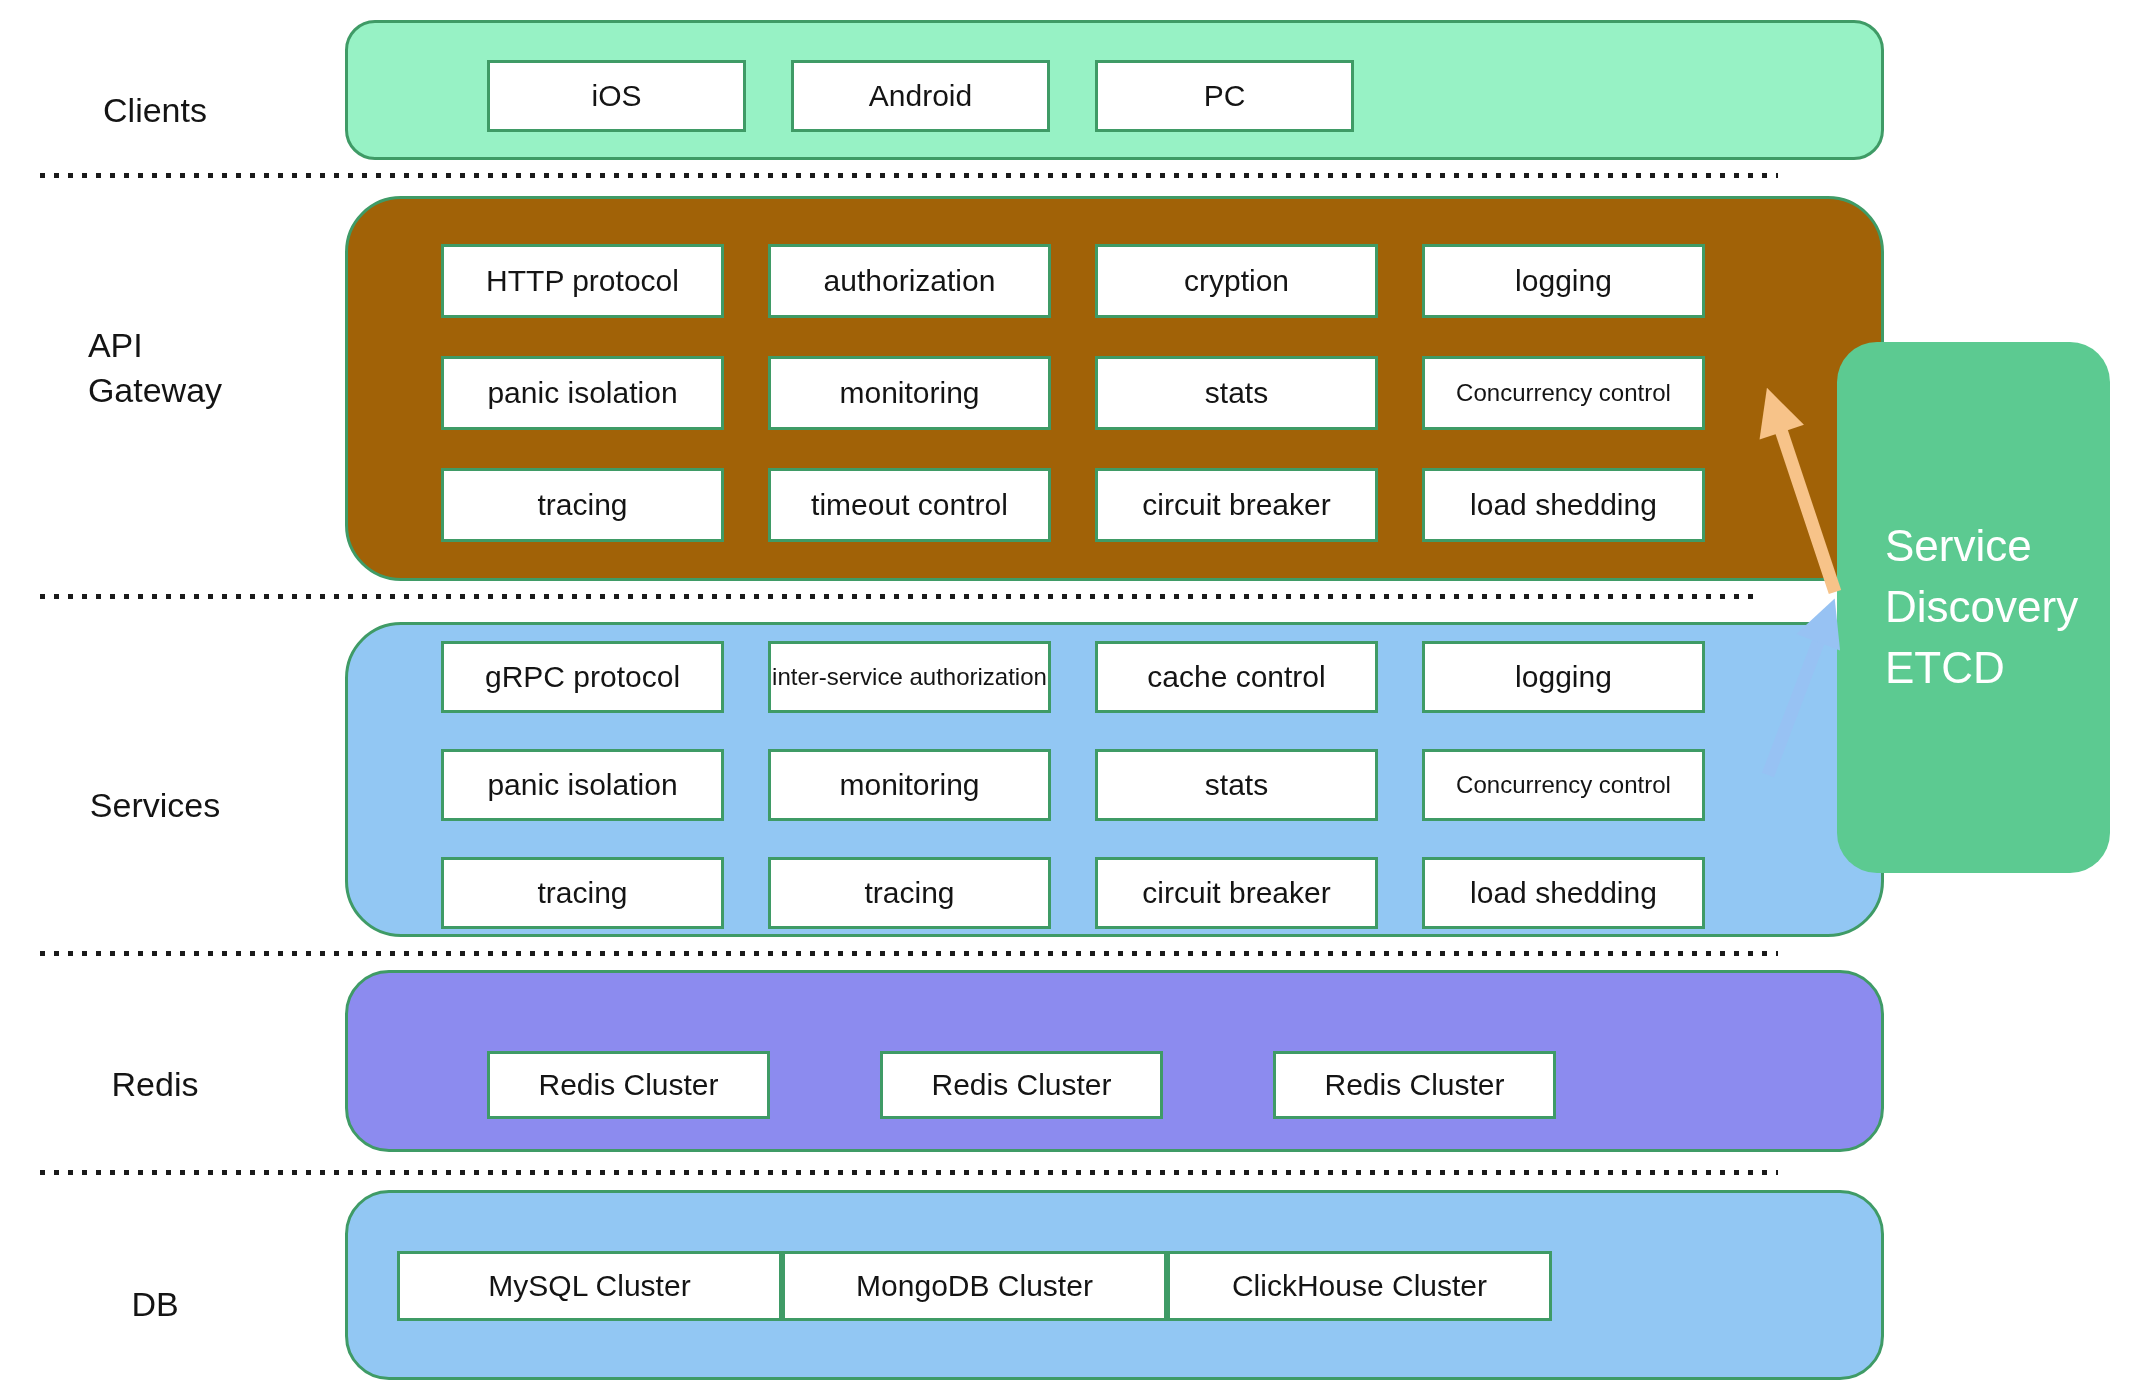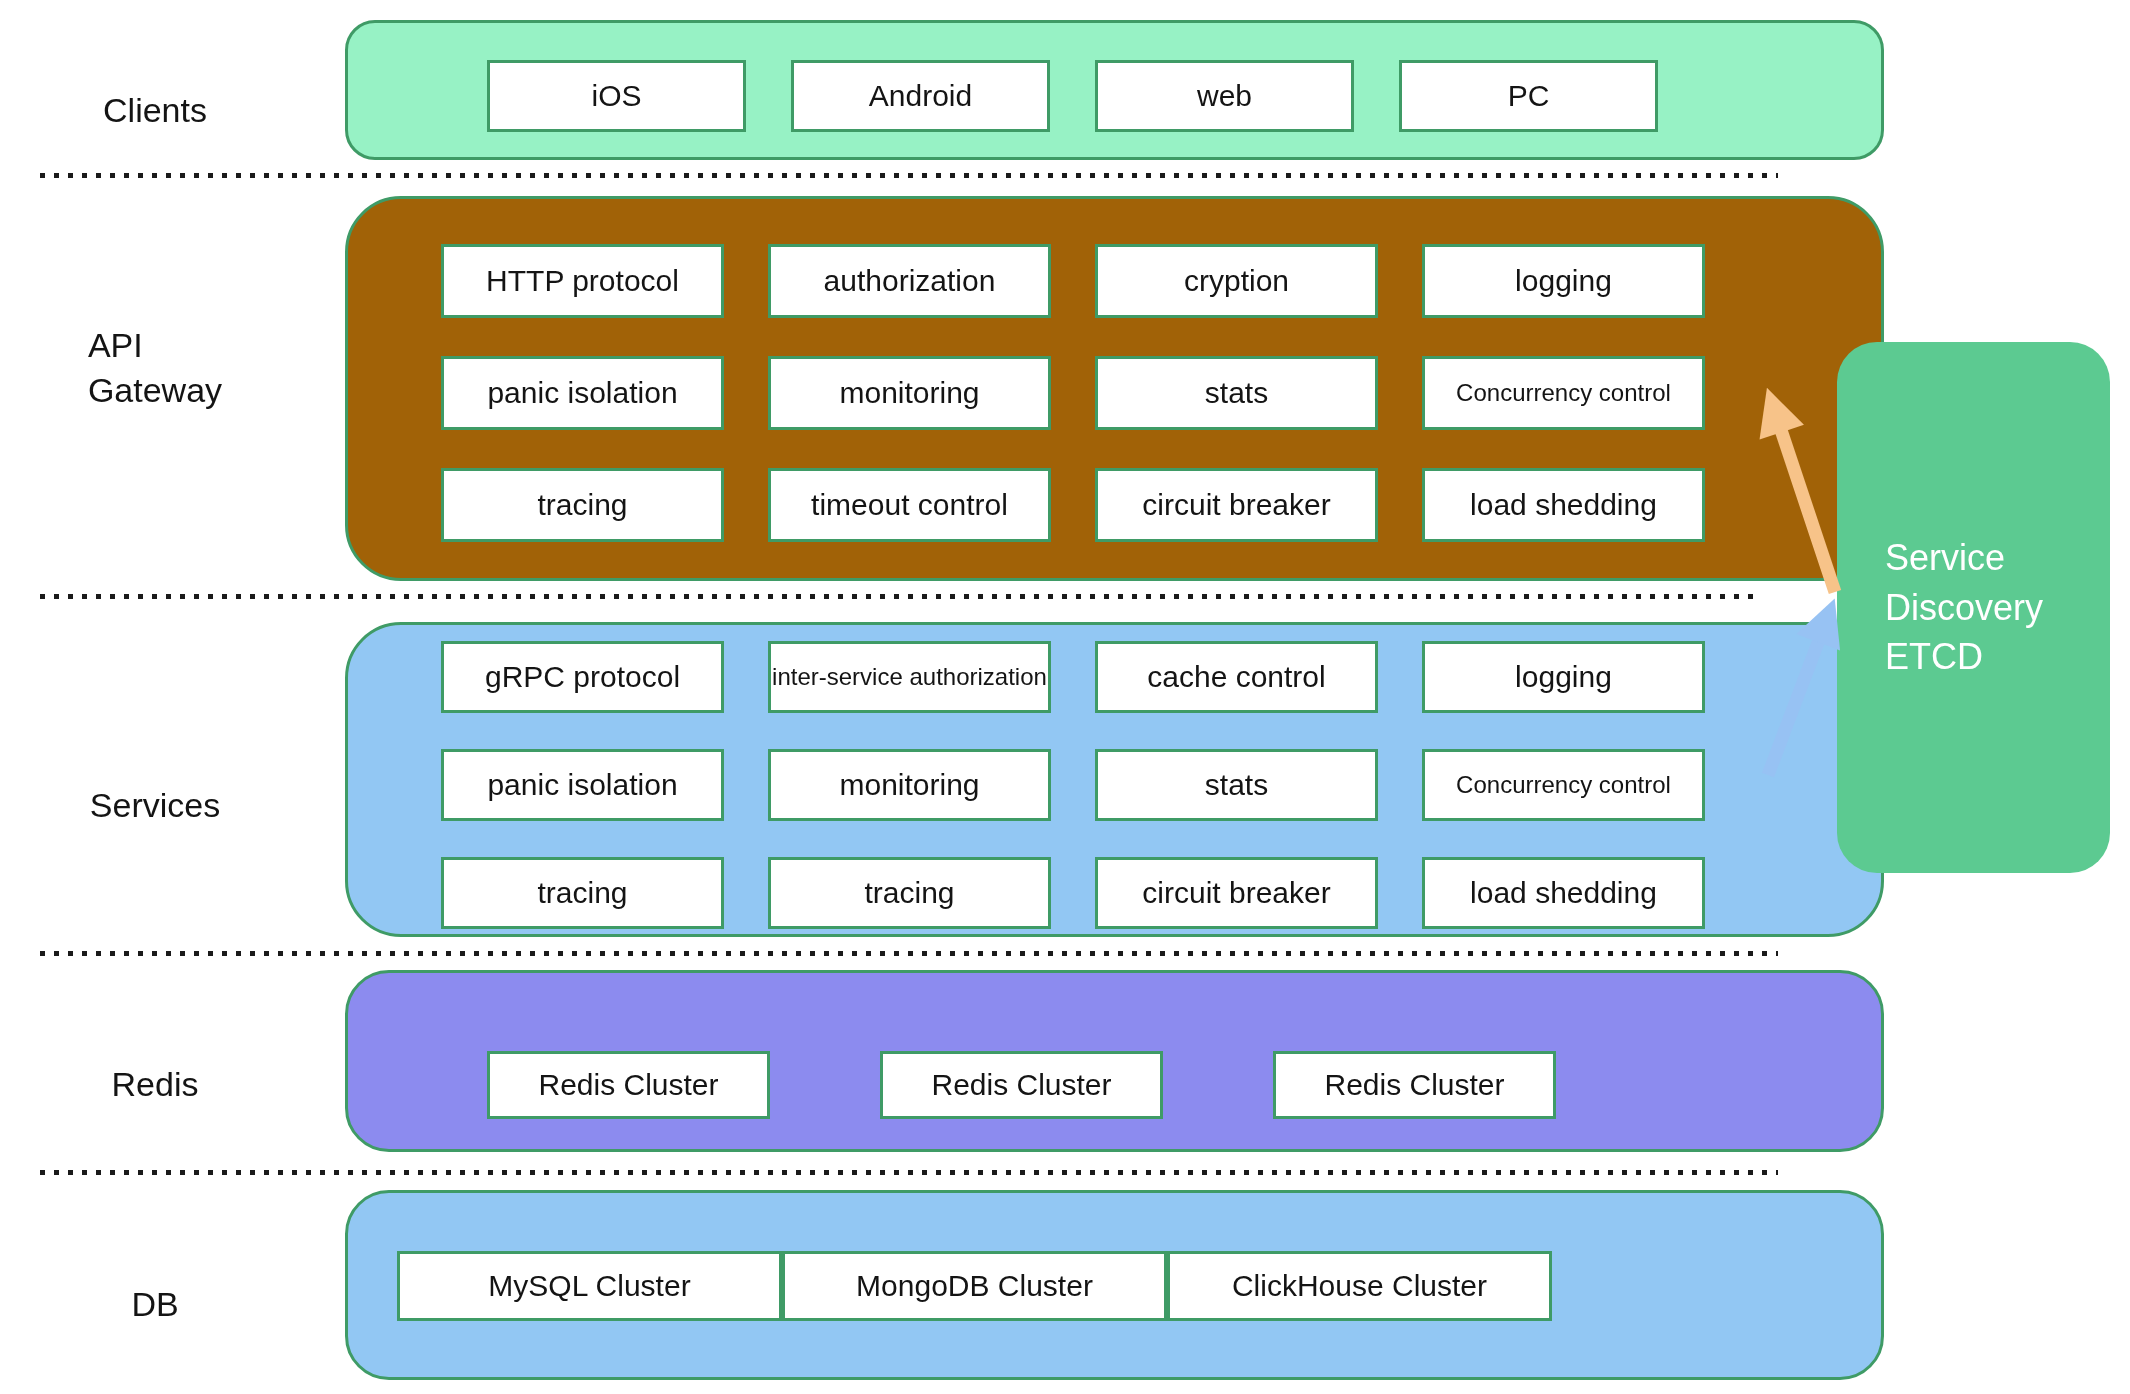--- a/index.html
+++ b/index.html
@@ -49,21 +49,21 @@
   
   .dotted{
     position:absolute;left:40px;height:5px;
     background:repeating-linear-gradient(to right,#1a1a1a 0 5px,transparent 5px 14px);
   }
   
   .side-box{
     position:absolute;left:1837px;top:342px;width:273px;height:531px;
     background:#5cca91;border-radius:40px;box-sizing:border-box;
     display:flex;align-items:center;padding-left:48px;
-    color:#ffffff;font-size:36px;line-height:1.38;
+    color:#ffffff;font-size:44px;line-height:1.38;
   }
   .side-box span{white-space:pre-line;}
   .arrows{position:absolute;left:0;top:0;pointer-events:none;}
 </style>
 </head>
 <body>
 
 <div class="canvas">
 
   <div class="layer-label" style="top:110px">
@@ -79,21 +79,20 @@
   <div class="layer-label" style="top:1084px">
       <span>Redis</span>
     </div>
   <div class="layer-label" style="top:1304px">
       <span>DB</span>
     </div>
 
   <div class="band band-clients">
     <div class="node n-client">iOS</div>
     <div class="node n-client">Android</div>
-    <div class="node n-client">web</div>
     <div class="node n-client">PC</div>
   </div>
 
   <div class="dotted" style="top:173px;width:1738px"></div>
 
   <div class="band band-api">
     <div class="node">HTTP protocol</div>
     <div class="node">authorization</div>
     <div class="node">cryption</div>
     <div class="node">logging</div>

